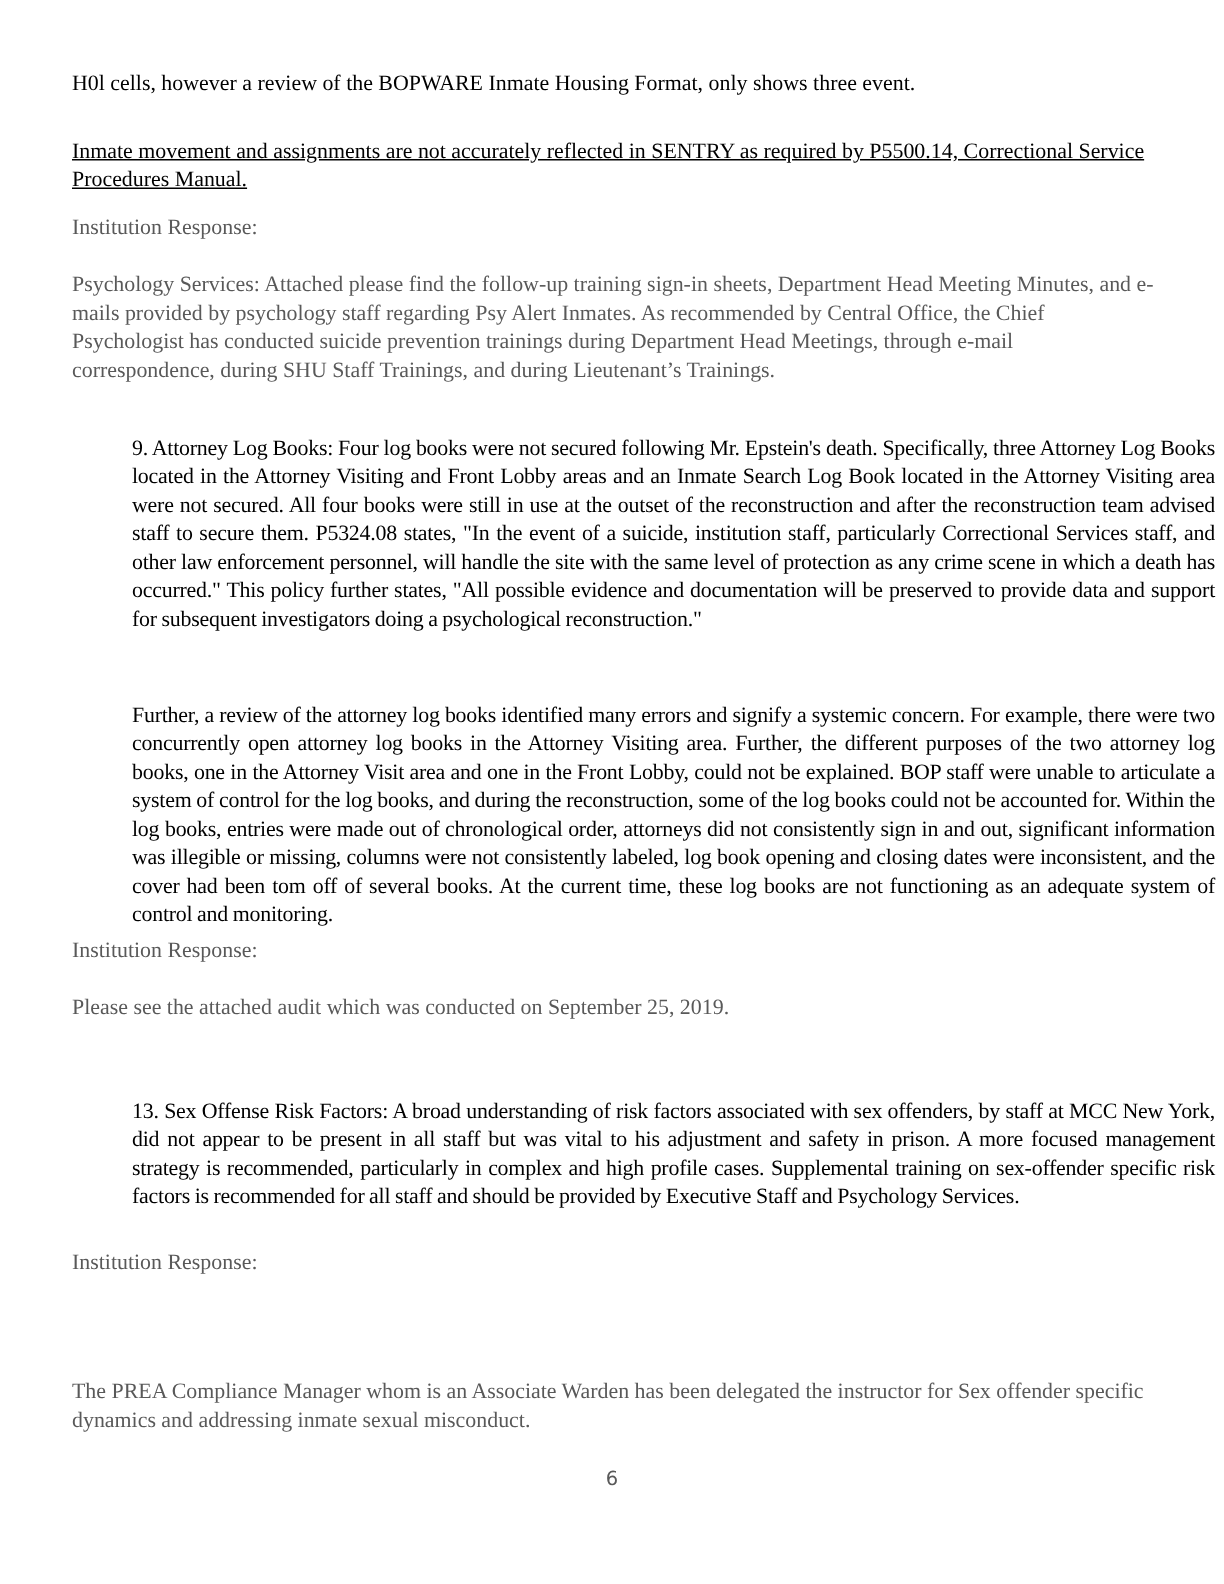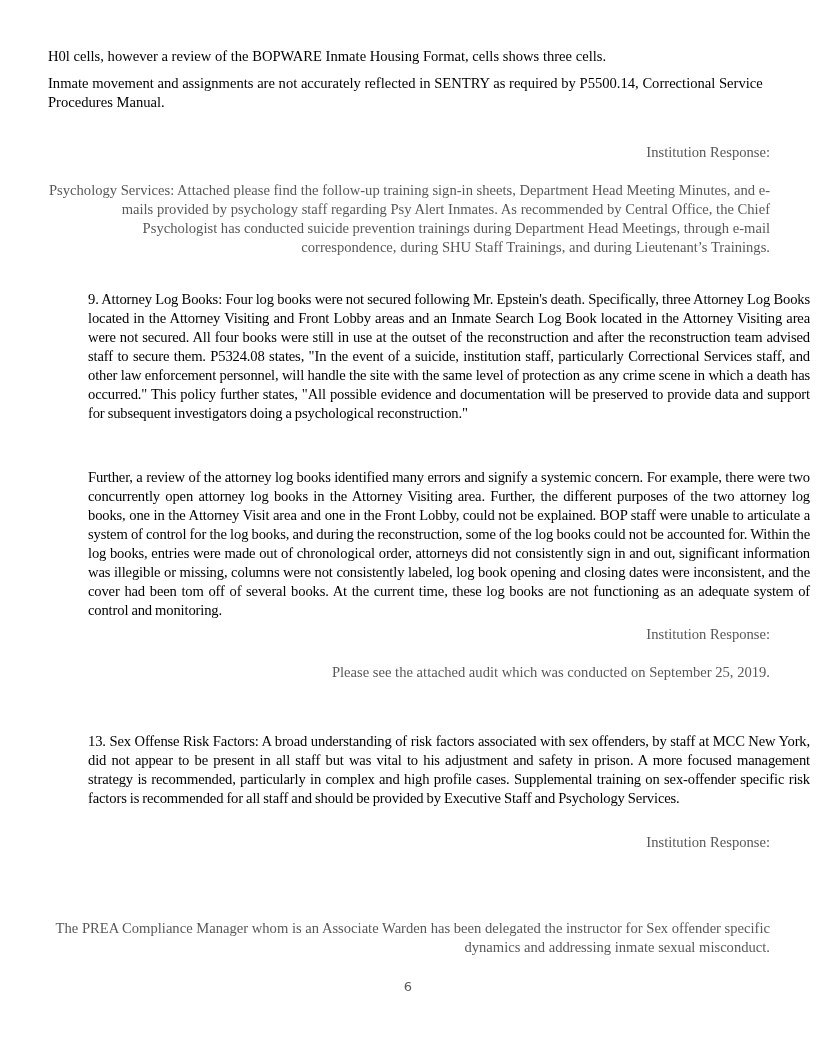--- a/index.html
+++ b/index.html
@@ -22,42 +22,42 @@
       font-size: 14.6px;
       line-height: 19px;
     }
     .blk {
       position: absolute;
       left: 0;
       width: 722px;
       margin: 0;
     }
     .black { color: #000000; }
-    .gray { color: #595959; text-align: right; }
+    .gray { color: #595959; }
     .justify { text-align: justify; text-align-last: left; margin-left: 40px; }
     .condensed { letter-spacing: -0.15px; word-spacing: -0.4px; }
     .pagenum {
       position: absolute;
       top: 979px;
       left: 0;
       width: 816px;
       text-align: center;
       font-family: "DejaVu Sans", sans-serif;
       font-size: 13px;
       color: #595959;
     }
   </style>
 </head>
 <body>
 
 <div class="page">
 
-  <p class="blk black" style="top:47px;">H0l cells, however a review of the BOPWARE Inmate Housing Format, cells shows three cells.</p>
+  <p class="blk black" style="top:47px;">H0l cells, however a review of the BOPWARE Inmate Housing Format, only shows three event.</p>
 
-  <p class="blk black" style="top:74px;">Inmate movement and assignments are not accurately reflected in SENTRY as required by P5500.14, Correctional Service Procedures Manual.</p>
+  <p class="blk black" style="top:92px;text-decoration:underline;">Inmate movement and assignments are not accurately reflected in SENTRY as required by P5500.14, Correctional Service Procedures Manual.</p>
 
   <p class="blk gray" style="top:143px;">Institution Response:</p>
 
   <p class="blk gray" style="top:181px;">Psychology Services:  Attached please find the follow-up training sign-in sheets, Department Head Meeting Minutes, and e-mails provided by psychology staff regarding Psy Alert Inmates.  As recommended by Central Office, the Chief Psychologist has conducted suicide prevention trainings during Department Head Meetings, through e-mail correspondence, during SHU Staff Trainings, and during Lieutenant’s Trainings.</p>
 
   <p class="blk black justify condensed" style="top:290px;">9. Attorney Log Books: Four log books were not secured following Mr. Epstein's death. Specifically, three Attorney Log Books located in the Attorney Visiting and Front Lobby areas and an Inmate Search Log Book located in the Attorney Visiting area were not secured. All four books were still in use at the outset of the reconstruction and after the reconstruction team advised staff to secure them. P5324.08 states, "In the event of a suicide, institution staff, particularly Correctional Services staff, and other law enforcement personnel, will handle the site with the same level of protection as any crime scene in which a death has occurred." This policy further states, "All possible evidence and documentation will be preserved to provide data and support for subsequent investigators doing a psychological reconstruction."</p>
 
   <p class="blk black justify condensed" style="top:468px;">Further, a review of the attorney log books identified many errors and signify a systemic concern. For example, there were two concurrently open attorney log books in the Attorney Visiting area. Further, the different purposes of the two attorney log books, one in the Attorney Visit area and one in the Front Lobby, could not be explained. BOP staff were unable to articulate a system of control for the log books, and during the reconstruction, some of the log books could not be accounted for. Within the log books, entries were made out of chronological order, attorneys did not consistently sign in and out, significant information was illegible or missing, columns were not consistently labeled, log book opening and closing dates were inconsistent, and the cover had been tom off of several books. At the current time, these log books are not functioning as an adequate system of control and monitoring.</p>
 
   <p class="blk gray" style="top:625px;">Institution Response:</p>

